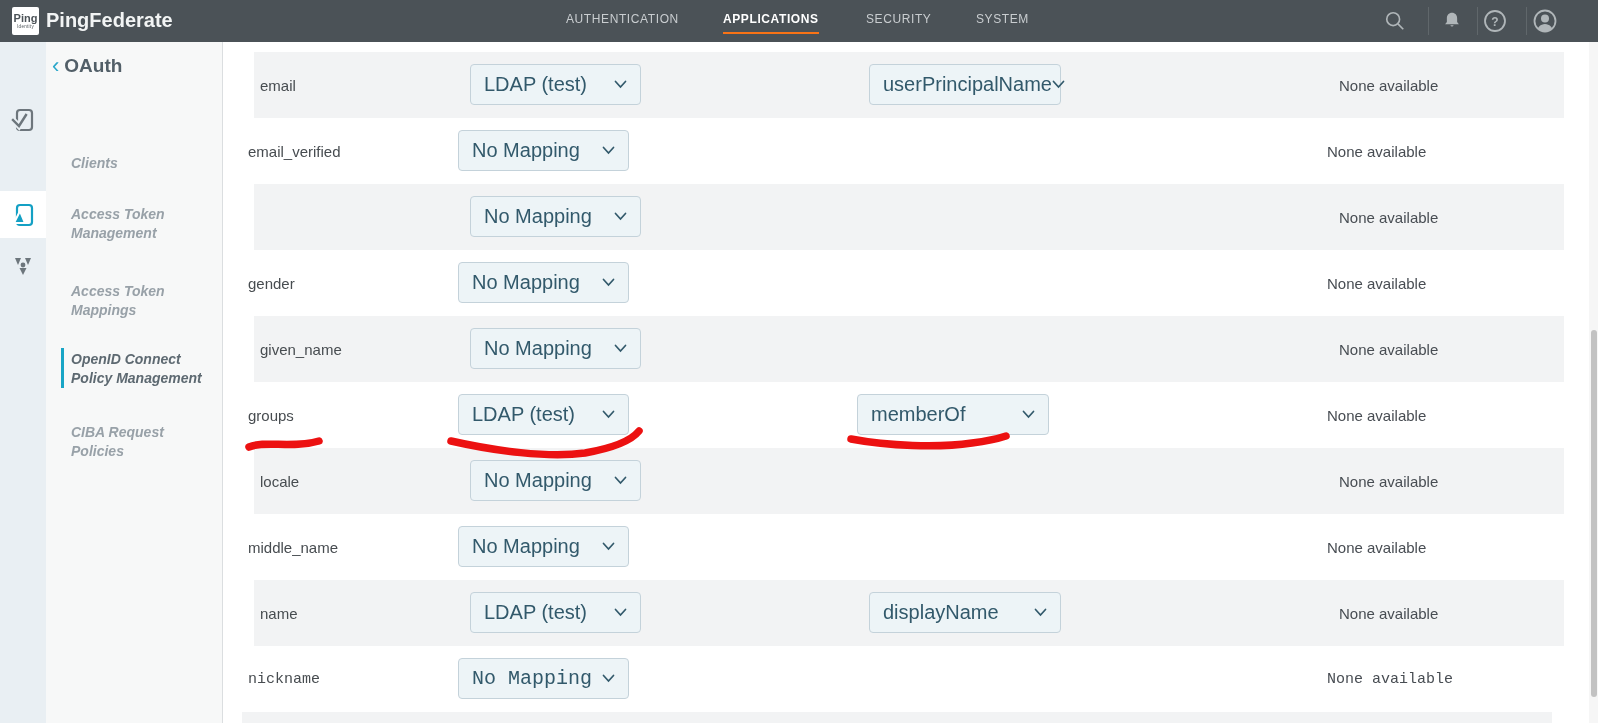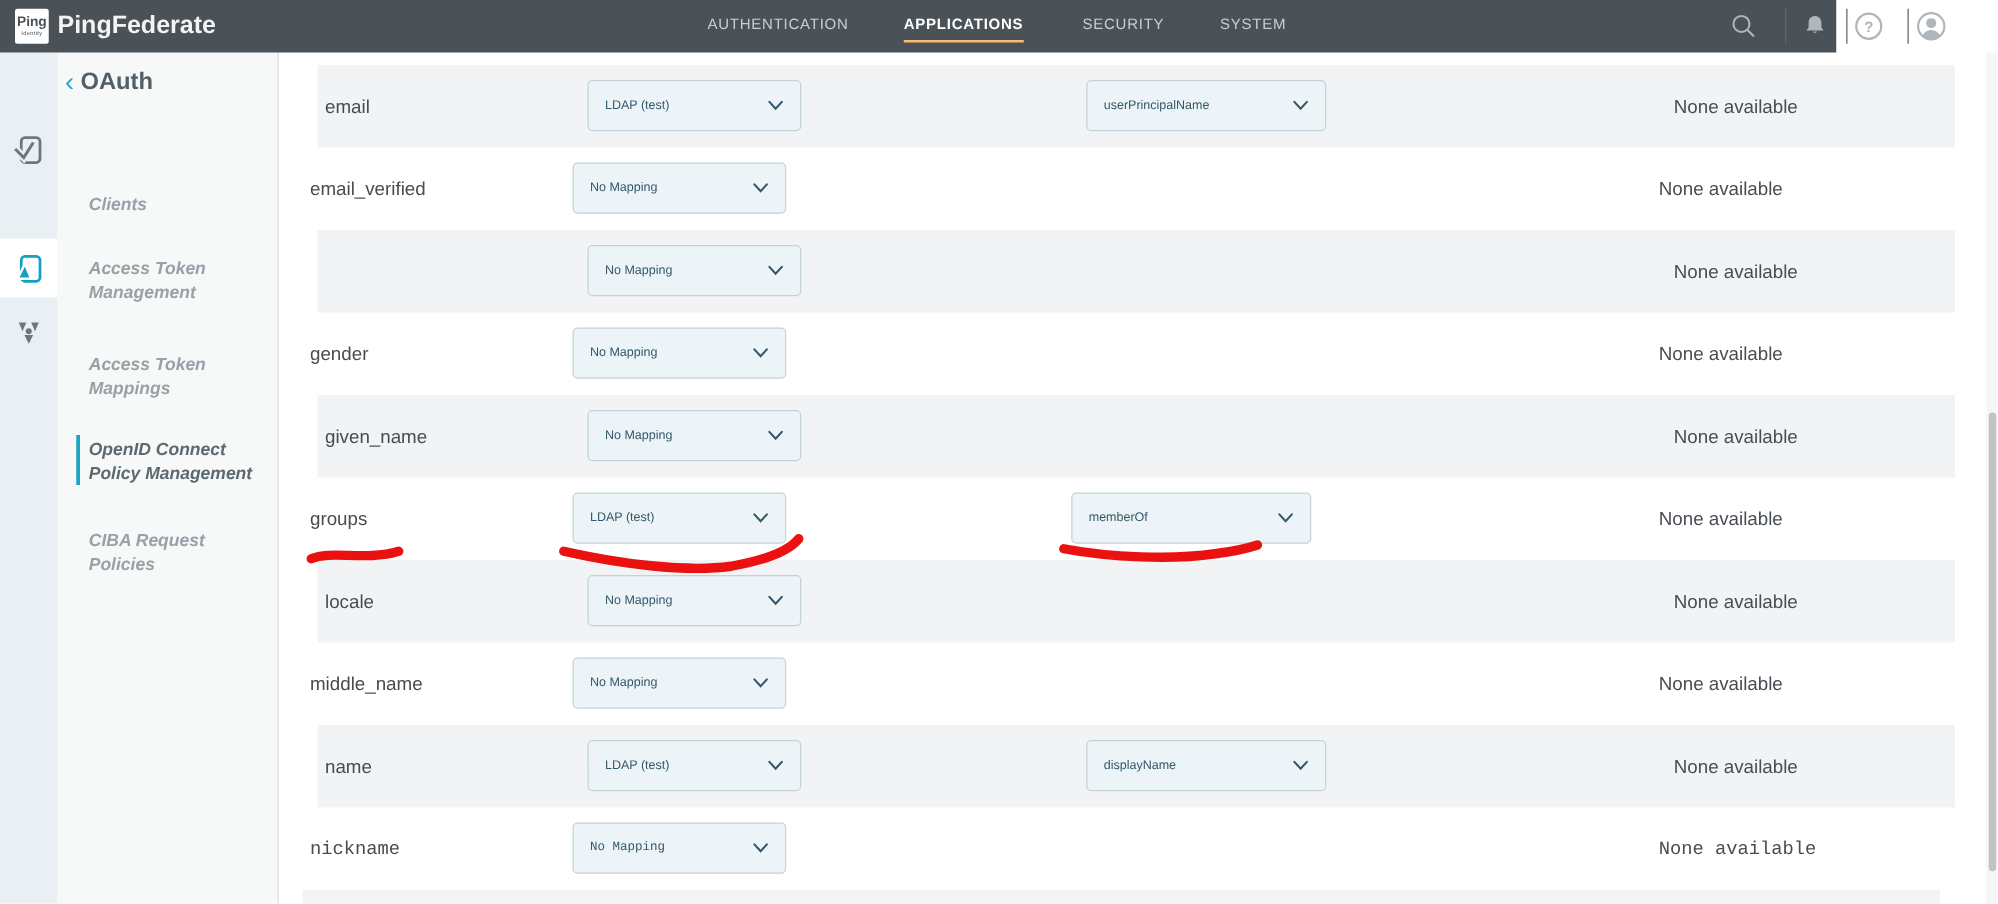--- a/index.html
+++ b/index.html
@@ -1,31 +1,31 @@
 <!DOCTYPE html>
 <html><head>
 <meta charset="utf-8">
 <style>
   * { margin:0; padding:0; box-sizing:border-box; }
   html,body { width:1598px; height:723px; overflow:hidden; background:#fff;
               font-family:"Liberation Sans", sans-serif; }
   .app { position:relative; width:1598px; height:723px; overflow:hidden; }
 
   
-  .topbar { position:absolute; left:0; top:0; width:1469px; height:42px; background:#4b5257; z-index:30; }
+  .topbar { position:absolute; left:0; top:0; width:1598px; height:42px; background:#4b5257; z-index:30; }
   .logo { position:absolute; left:12px; top:7px; width:27px; height:28px; background:#fff; border-radius:2px;
           display:flex; flex-direction:column; align-items:center; justify-content:center; }
   .logo .l1 { font-size:11px; font-weight:700; color:#4b5257; line-height:11px; }
   .logo .l2 { font-size:4.5px; color:#4b5257; letter-spacing:.3px; line-height:5px; }
   .brand { position:absolute; left:46px; top:9px; font-size:20px; color:#f2f4f4; white-space:nowrap; }
   .brand .b { font-weight:700; }
   .brand .r { font-weight:700;margin-top:32px; }
   .nav-item { position:absolute; top:12px; font-size:12px; letter-spacing:.6px; color:#c9cdd0;
               line-height:14px; cursor:pointer; padding-bottom:6px; white-space:nowrap; }
-  .nav-item.active { color:#fff; font-weight:700; border-bottom:2px solid #fdba74; }
+  .nav-item.active { color:#fff; font-weight:700; border-bottom:2px solid #f97316; }
   .top-icon { position:absolute; top:8px; width:26px; height:26px; display:flex; align-items:center;
               justify-content:center; cursor:pointer; }
   .top-div { position:absolute; top:7px; width:1px; height:28px; background:#60676b; }
 
   
   .rail { position:absolute; left:0; top:42px; width:46px; height:681px; background:#e9eff3; z-index:20; }
   .rail-cell { position:absolute; left:0; width:46px; height:47px; display:flex; align-items:center;
                justify-content:center; cursor:pointer; }
   .rail-cell.active { background:#fff; }
   .menu { position:absolute; left:46px; top:42px; width:177px; height:681px; background:#f7f8f8;
@@ -41,21 +41,21 @@
 
   
   .main { position:absolute; left:224px; top:42px; width:1374px; height:681px; background:#fff; }
   .row { position:absolute; left:18px; width:1310px; height:66px; }
   .row.striped { background:#f2f3f4;margin-left:12px; }
   .row-label { position:absolute; left:6px; top:0; height:66px; display:flex; align-items:center;
                font-size:15px; color:#474c50; }
   .dd { position:absolute; top:12px; height:41px; background:#edf4f7; border:1px solid #c4d2da;
         border-radius:4px; display:flex; align-items:center; justify-content:space-between;
         padding:0 13px; cursor:pointer; color:#32596b; }
-  .dd .dd-label { font-size:10px; white-space:nowrap; }
+  .dd .dd-label { font-size:20px; white-space:nowrap; }
   .dd-source { left:216px; width:171px; }
   .dd-value  { left:615px; width:192px; }
   .row-extended { position:absolute; left:1085px; top:0; height:66px; display:flex; align-items:center;
                   font-size:15px; color:#484d53; }
   .partial-row { position:absolute; left:18px; top:670px; width:1310px; height:66px; background:#f2f3f4; }
 
   
   .sb-track { position:absolute; right:0; top:42px; width:9px; height:681px; background:#f6f6f6; z-index:25; }
   .sb-thumb { position:absolute; right:1px; top:288px; width:6px; height:367px; background:#c2c2c2;
               border-radius:3px; cursor:pointer; }

